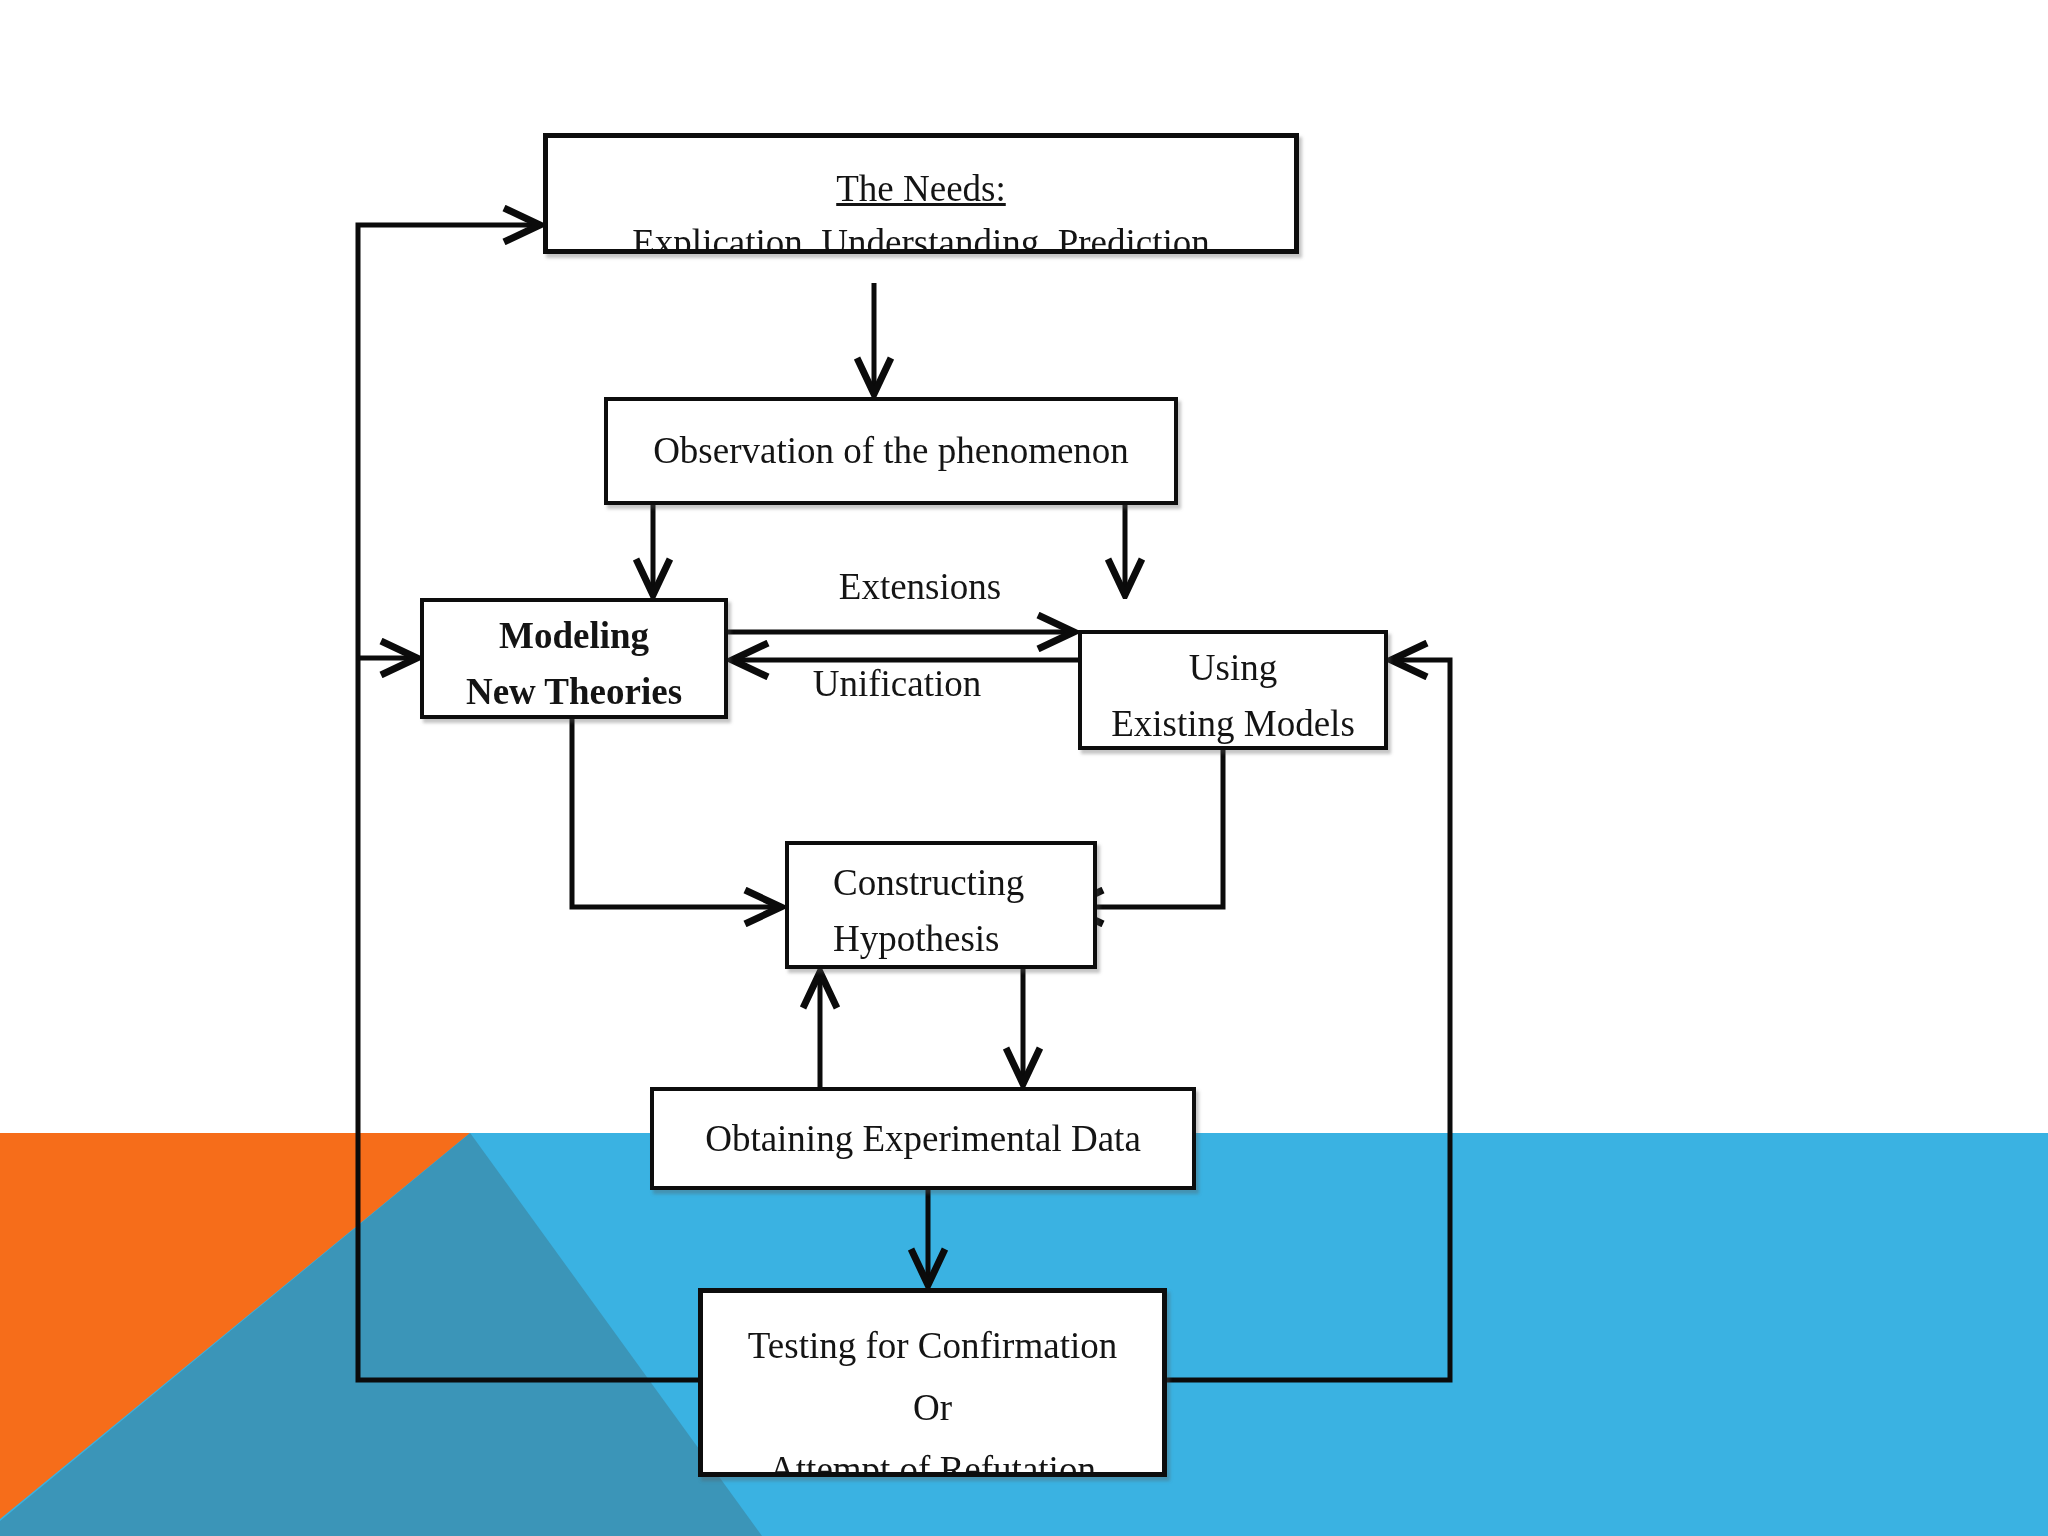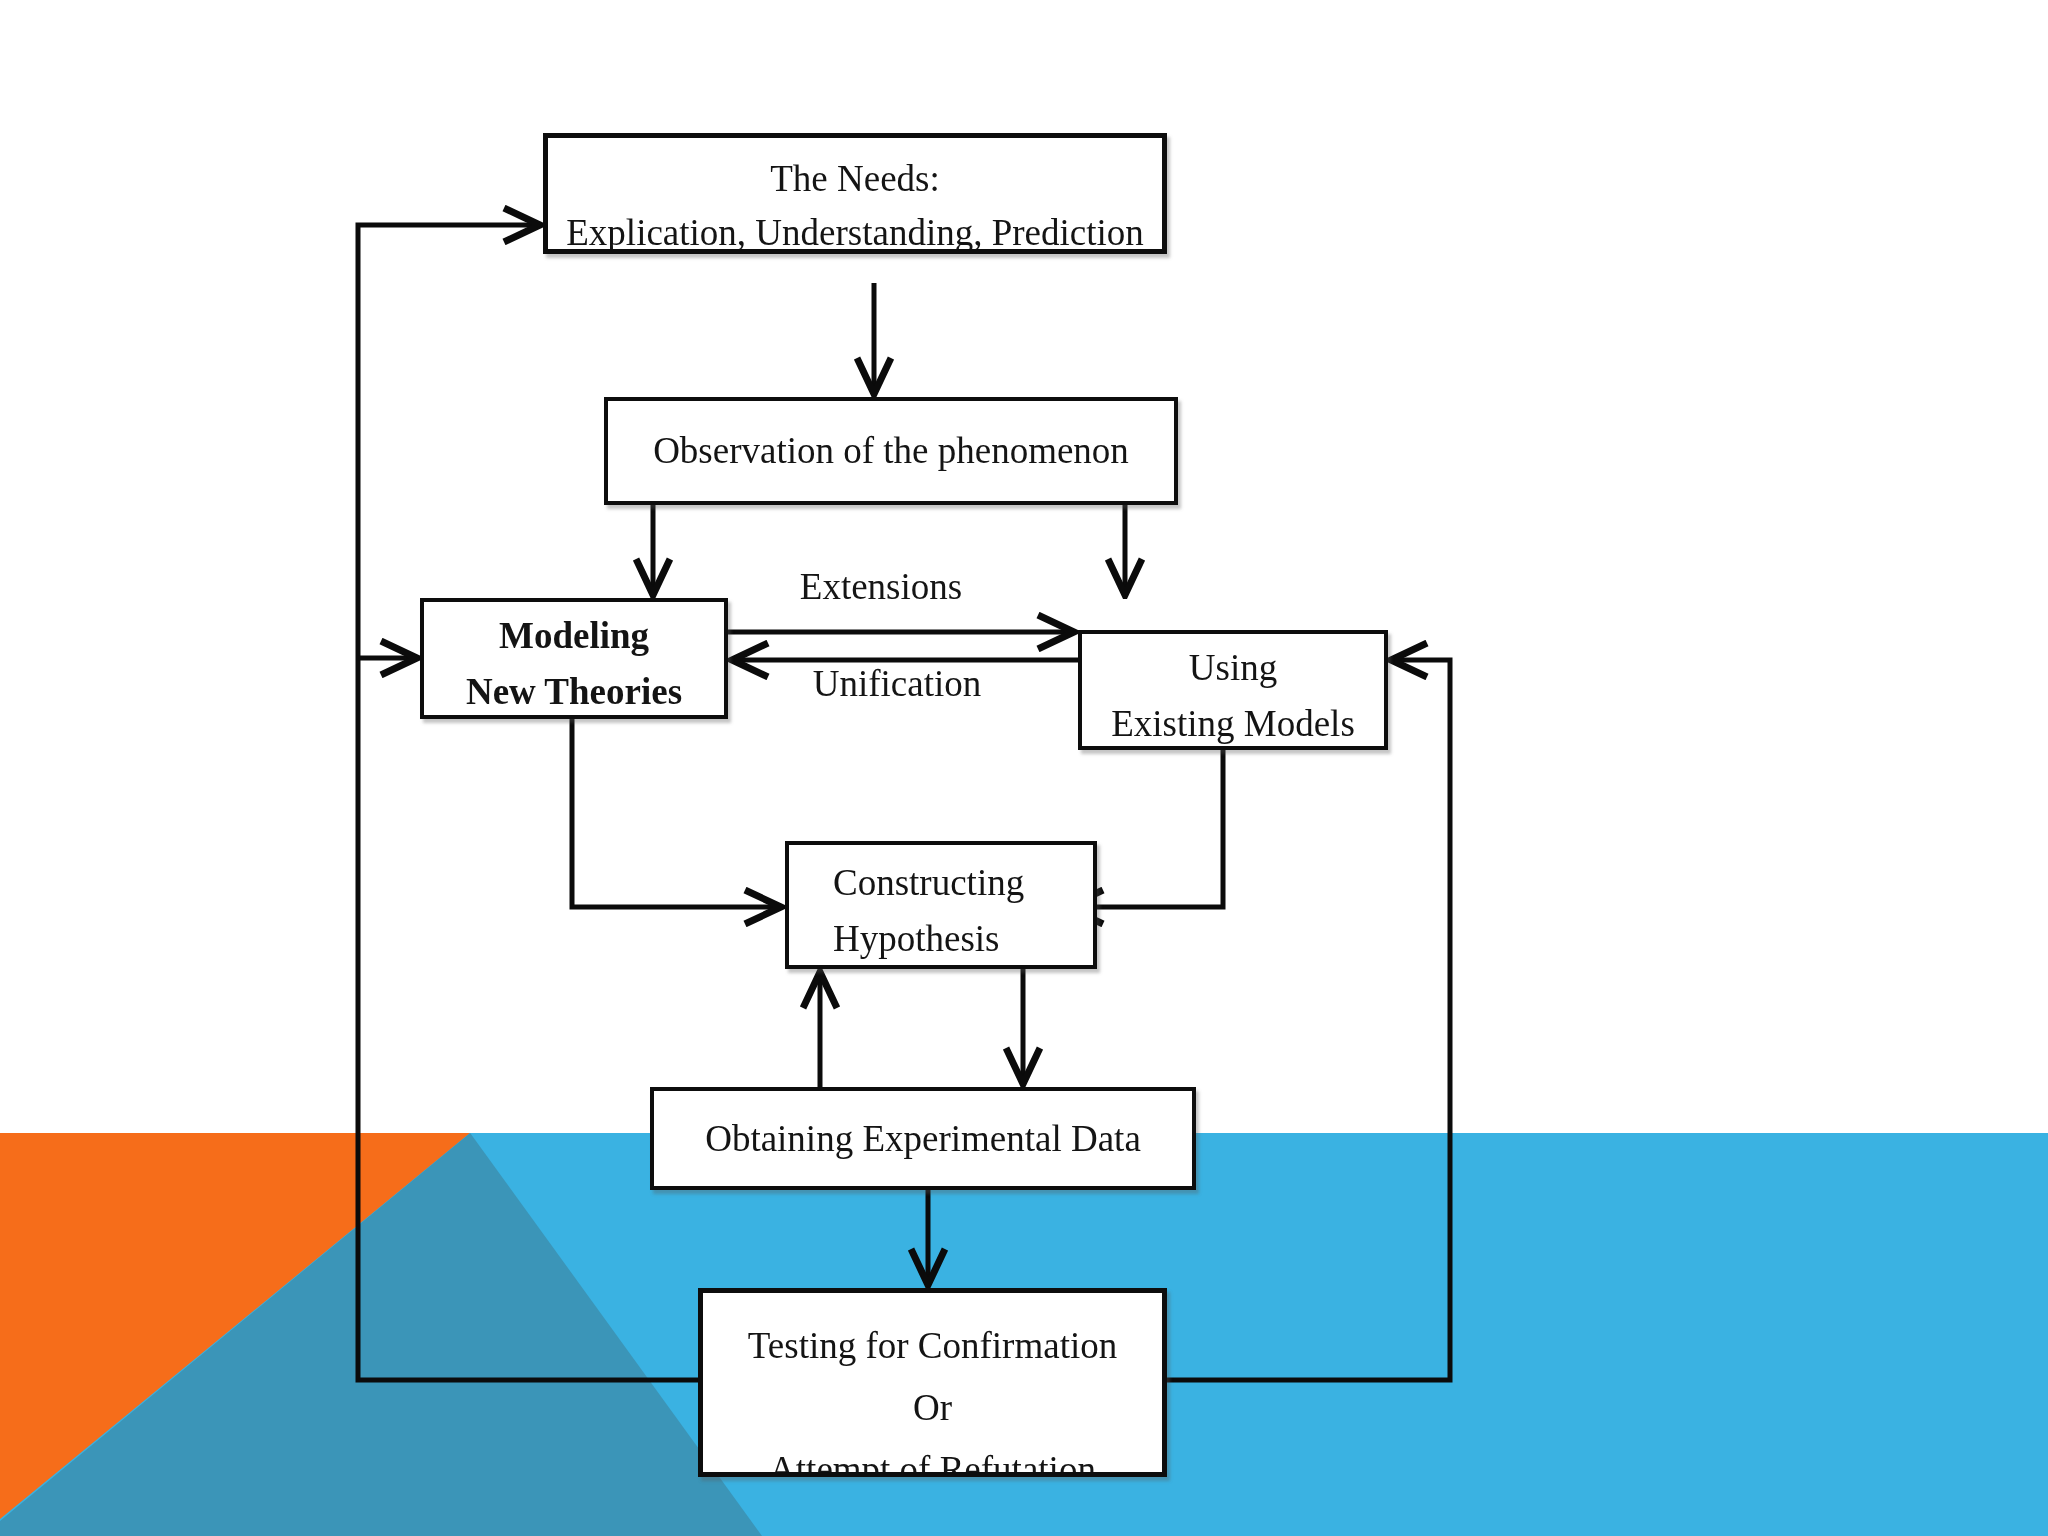--- a/index.html
+++ b/index.html
@@ -33,34 +33,34 @@
     position:absolute;box-sizing:border-box;
     background:#ffffff;border:4px solid #0d0d0d;
     color:#141414;
     display:flex;flex-direction:column;align-items:center;justify-content:flex-start;
     text-align:center;
     font-size:37px;line-height:54px;
     overflow:hidden;
     box-shadow:3px 4px 3px rgba(90,90,90,0.35);
   }
   .node .line{width:100%;}
-  .needs       {left:543px; top:133px;  width:624px; height:121px; border-width:5px; padding-top:14px;}
+  .needs       {left:543px; top:133px;  width:756px; height:121px; border-width:5px; padding-top:24px;text-decoration:underline;}
   .observation {left:604px; top:397px;  width:574px; height:108px; justify-content:center;}
   .modeling    {left:420px; top:598px;  width:308px; height:121px; padding-top:6px; line-height:56px;font-weight:bold;}
   .using       {left:1078px;top:630px;  width:310px; height:120px; padding-top:6px; line-height:56px;justify-content:space-between;}
   .constructing{left:785px; top:841px;  width:312px; height:128px; padding-top:10px; line-height:56px;
                 align-items:flex-start;text-align:left;padding-left:44px;}
   .obtaining   {left:650px; top:1087px; width:546px; height:103px; justify-content:center;align-items:flex-end;}
   .testing     {left:698px; top:1288px; width:469px; height:189px; border-width:5px; padding-top:22px; line-height:62px;}
   
   .edge-label{
     position:absolute;transform:translateX(-50%);
     font-size:37px;line-height:40px;color:#151515;white-space:nowrap;
   }
-  .lbl-extensions {left:881px;top:567px;}
+  .lbl-extensions {left:920px;top:567px;}
   .lbl-unification{left:897px;top:664px;}
 </style>
 </head>
 <body>
 
 <div id="canvas">
 
   <div class="band"></div>
   <div class="orange-tri"></div>
   <div class="teal-tri"></div>

